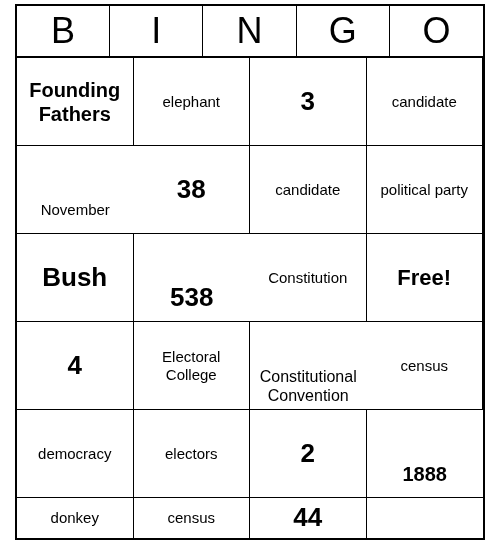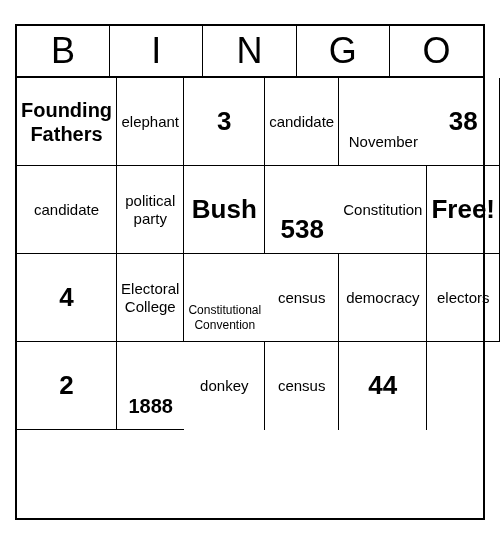--- a/index.html
+++ b/index.html
@@ -30,21 +30,21 @@
       font-size: 36px;
       font-weight: normal;
       padding: 4px 0;
       border-right: 1px solid #000;
     }
     .bingo-header-cell:last-child {
       border-right: none;
     }
     .bingo-grid {
       display: grid;
-      grid-template-columns: repeat(6, 1fr);
+      grid-template-columns: repeat(4, 1fr);
       grid-template-rows: repeat(5, 88px);
     }
     .bingo-cell {
       border-right: 1px solid #000;
       border-bottom: 1px solid #000;
       display: flex;
       justify-content: center;
       align-items: center;
       text-align: center;
       padding: 4px;
@@ -60,25 +60,25 @@
     }
     .large-text {
       font-size: 26px;
       font-weight: bold;
     }
     .medium-text {
       font-size: 20px;
       font-weight: bold;
     }
     .free-cell {
-      font-size: 26px;
+      font-size: 22px;
       font-weight: bold;
     }
     .small-text {
-      font-size: 12px;
+      font-size: 16px;
     }
   </style>
 </head>
 <body>
 
 <div class="bingo-card">
   <div class="bingo-header">
   <div class="bingo-header-cell">B</div>
       <div class="bingo-header-cell">I</div>
       <div class="bingo-header-cell">N</div>

